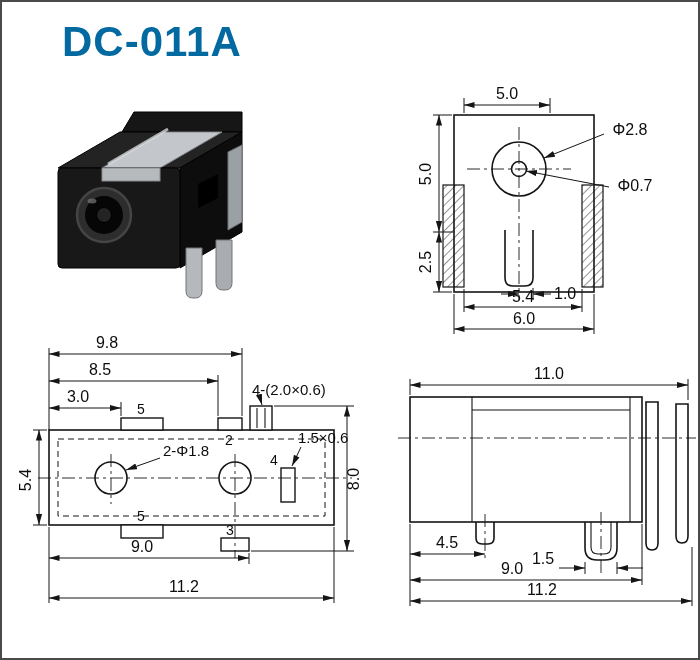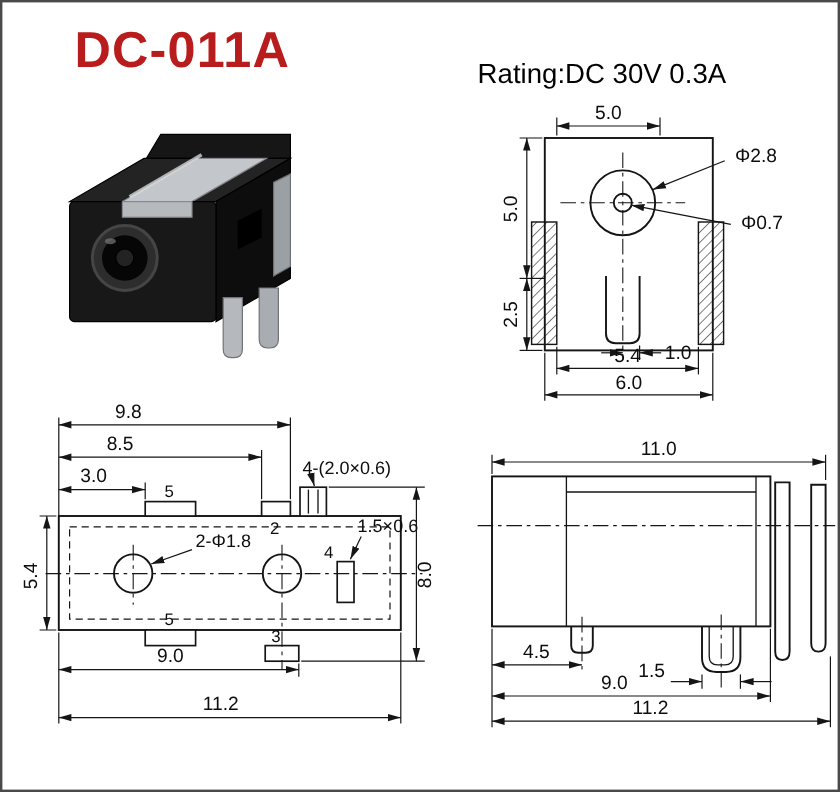--- a/index.html
+++ b/index.html
@@ -1,38 +1,37 @@
 <!DOCTYPE html>
 <html><head>
 <meta charset="utf-8">
 <style>
   html,body{margin:0;padding:0;background:#fff;width:700px;height:660px;overflow:hidden;}
   .sheet{position:relative;width:700px;height:660px;background:#fff;border:2px solid #4a4a4a;
          box-sizing:border-box;font-family:"Liberation Sans",sans-serif;}
-  .title{position:absolute;left:60px;top:16px;font-size:42px;font-weight:bold;color:#b91c1c;
+  .title{position:absolute;left:60px;top:16px;font-size:42px;font-weight:bold;color:#0369a1;
          letter-spacing:1px;}
   .rating{position:absolute;left:396px;top:46px;font-size:23px;color:#000;}
   svg{position:absolute;left:0;top:0;}
   svg text{font-family:"Liberation Sans",sans-serif;fill:#0d0d0d;}
   .ol{fill:none;stroke:#151515;stroke-width:1.6;}
   .o2{fill:none;stroke:#151515;stroke-width:1.1;}
   .pad{fill:#ffffff;stroke:#151515;stroke-width:1.4;}
   .dl{fill:none;stroke:#151515;stroke-width:1;}
   .cl{fill:none;stroke:#151515;stroke-width:0.9;stroke-dasharray:13 4 3 4;}
   .hid{fill:none;stroke:#151515;stroke-width:1;stroke-dasharray:6 4;}
   text.d{font-size:16px;}
   text.n{font-size:15px;}
   text.s{font-size:14px;}
 </style>
 </head>
 <body>
 
 <div class="sheet">
   <div class="title">DC-011A</div>
-  <div class="rating">Rating:DC 30V 0.3A</div>
 
   <svg width="700" height="660" viewBox="0 0 700 660">
     <defs>
       <marker id="aE" markerWidth="12" markerHeight="9" refX="11" refY="4" orient="auto">
         <path d="M0,0.9 L11,4 L0,7.1 Z" fill="#151515"></path>
       </marker>
       <marker id="aS" markerWidth="12" markerHeight="9" refX="0.5" refY="4" orient="auto">
         <path d="M11,0.9 L0.5,4 L11,7.1 Z" fill="#151515"></path>
       </marker>
       <pattern id="hatch" patternUnits="userSpaceOnUse" width="6" height="6" patternTransform="rotate(45)">

